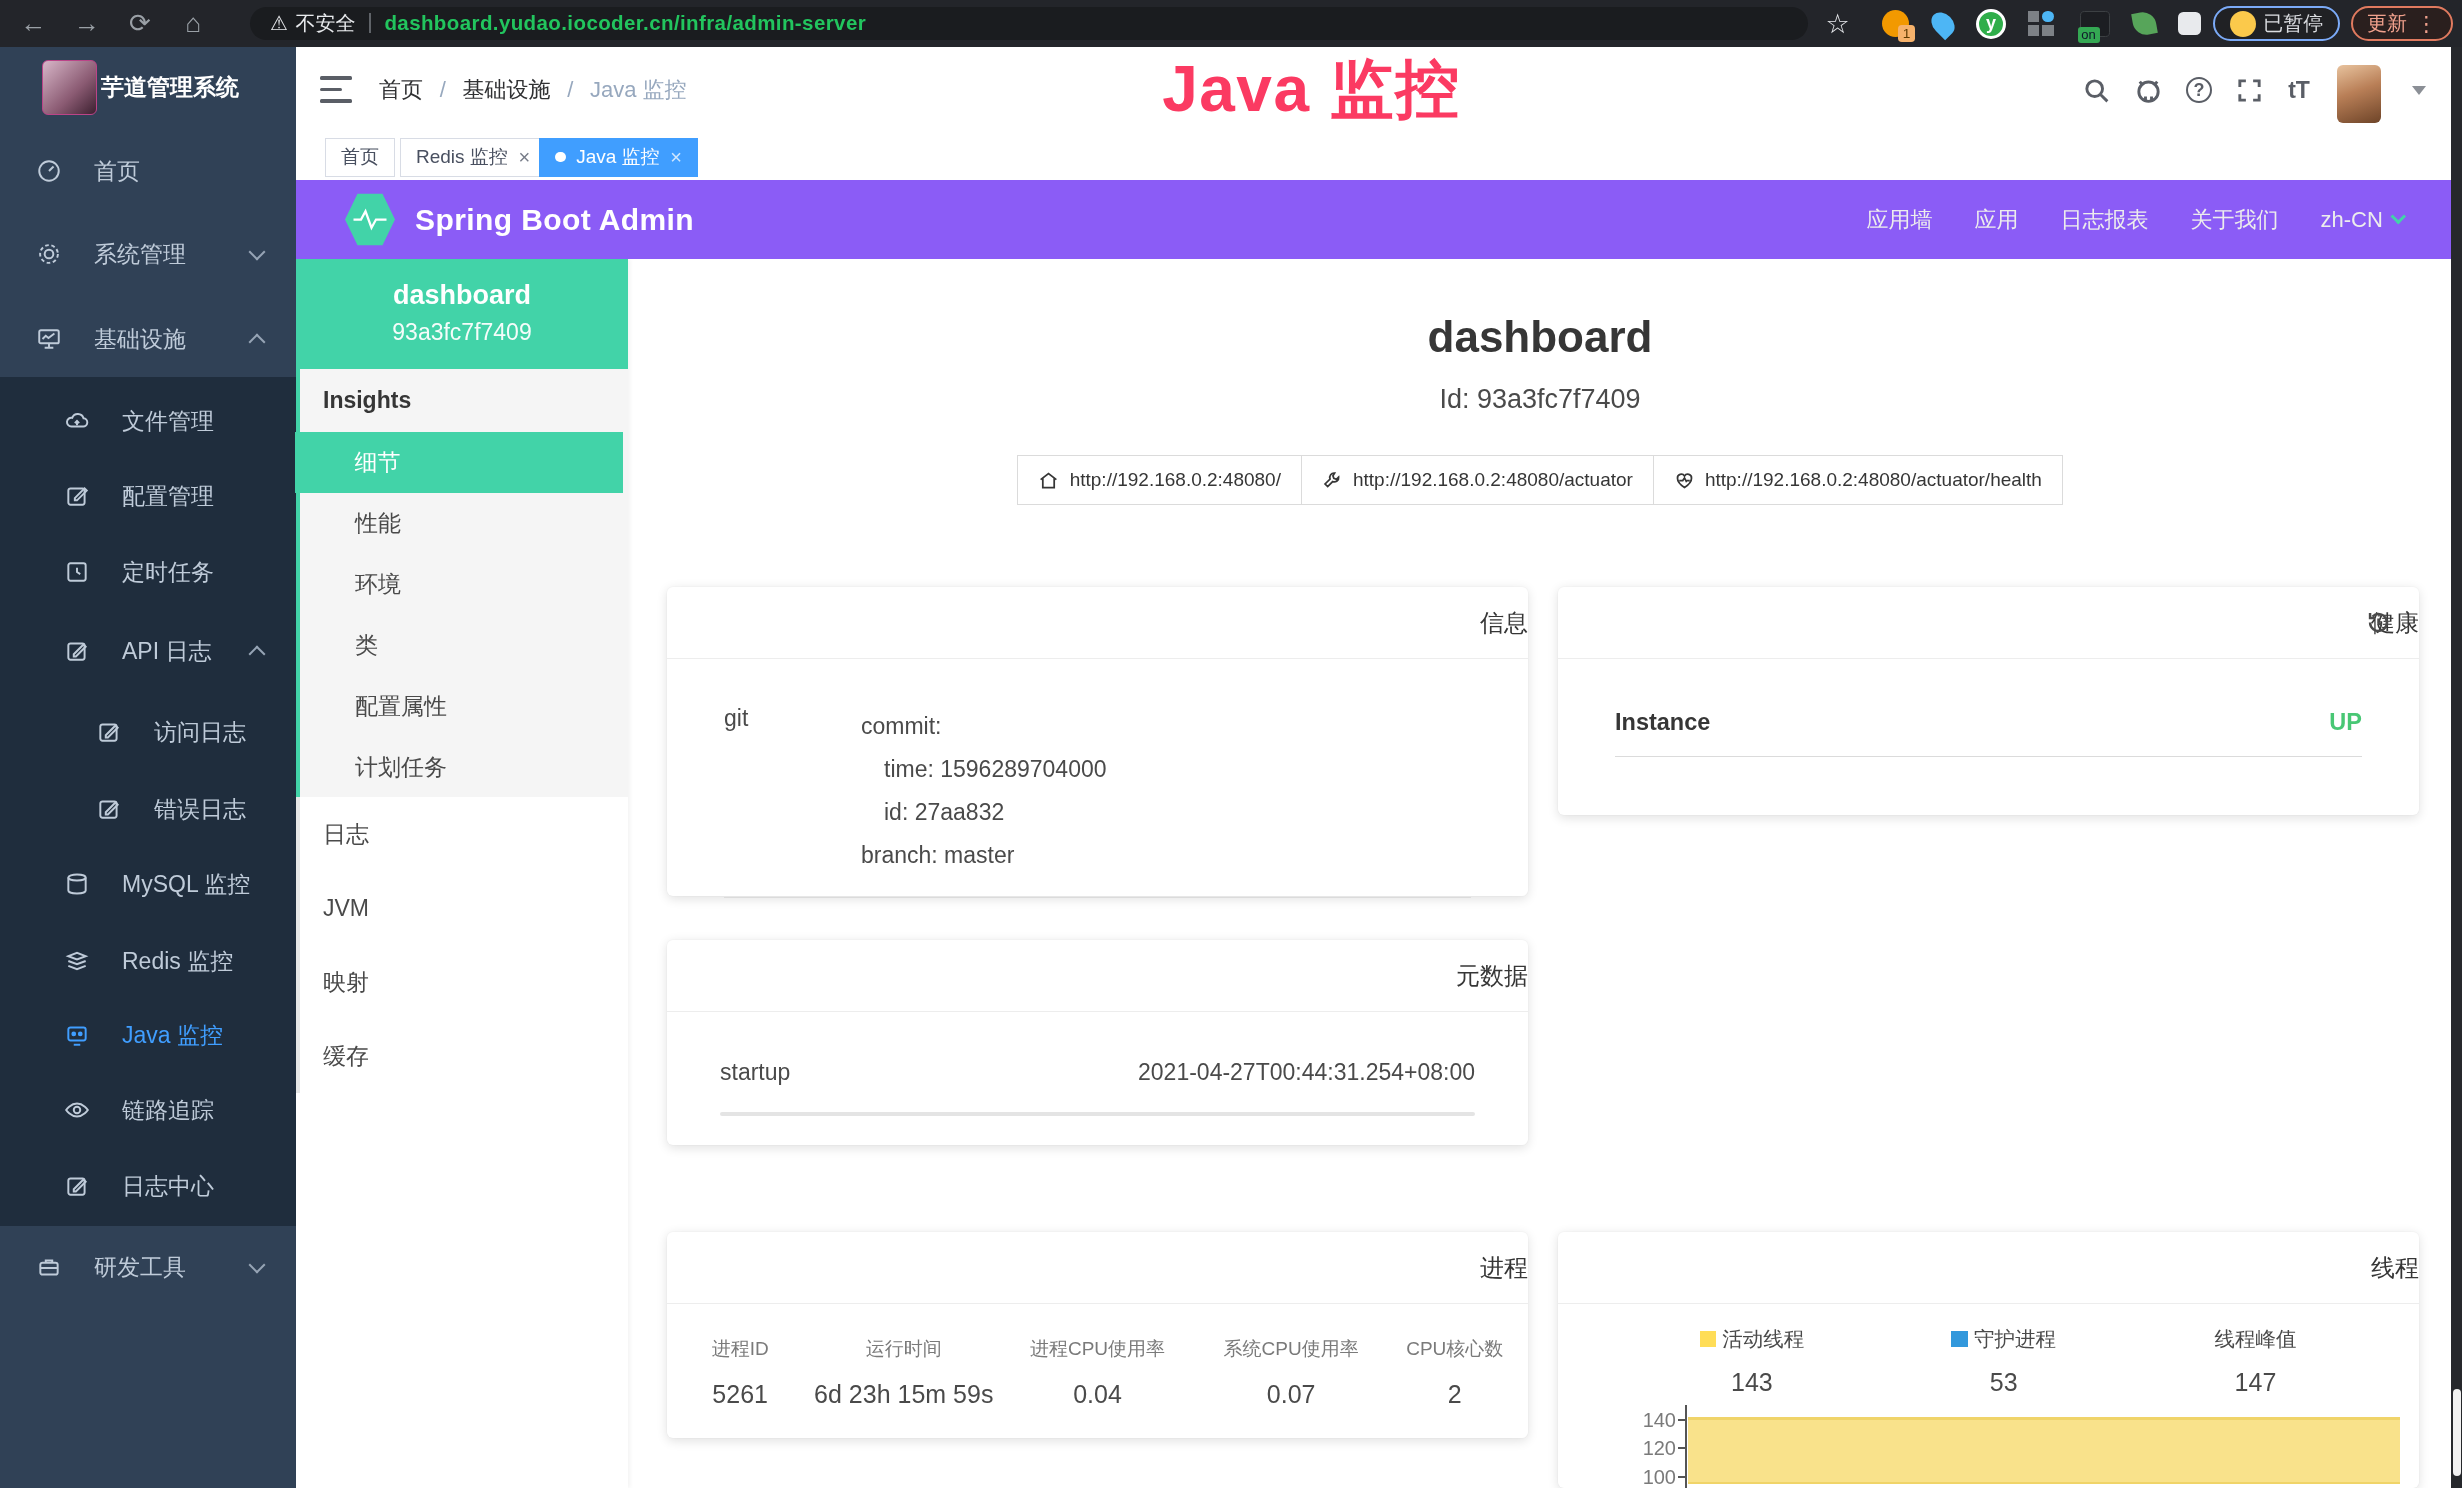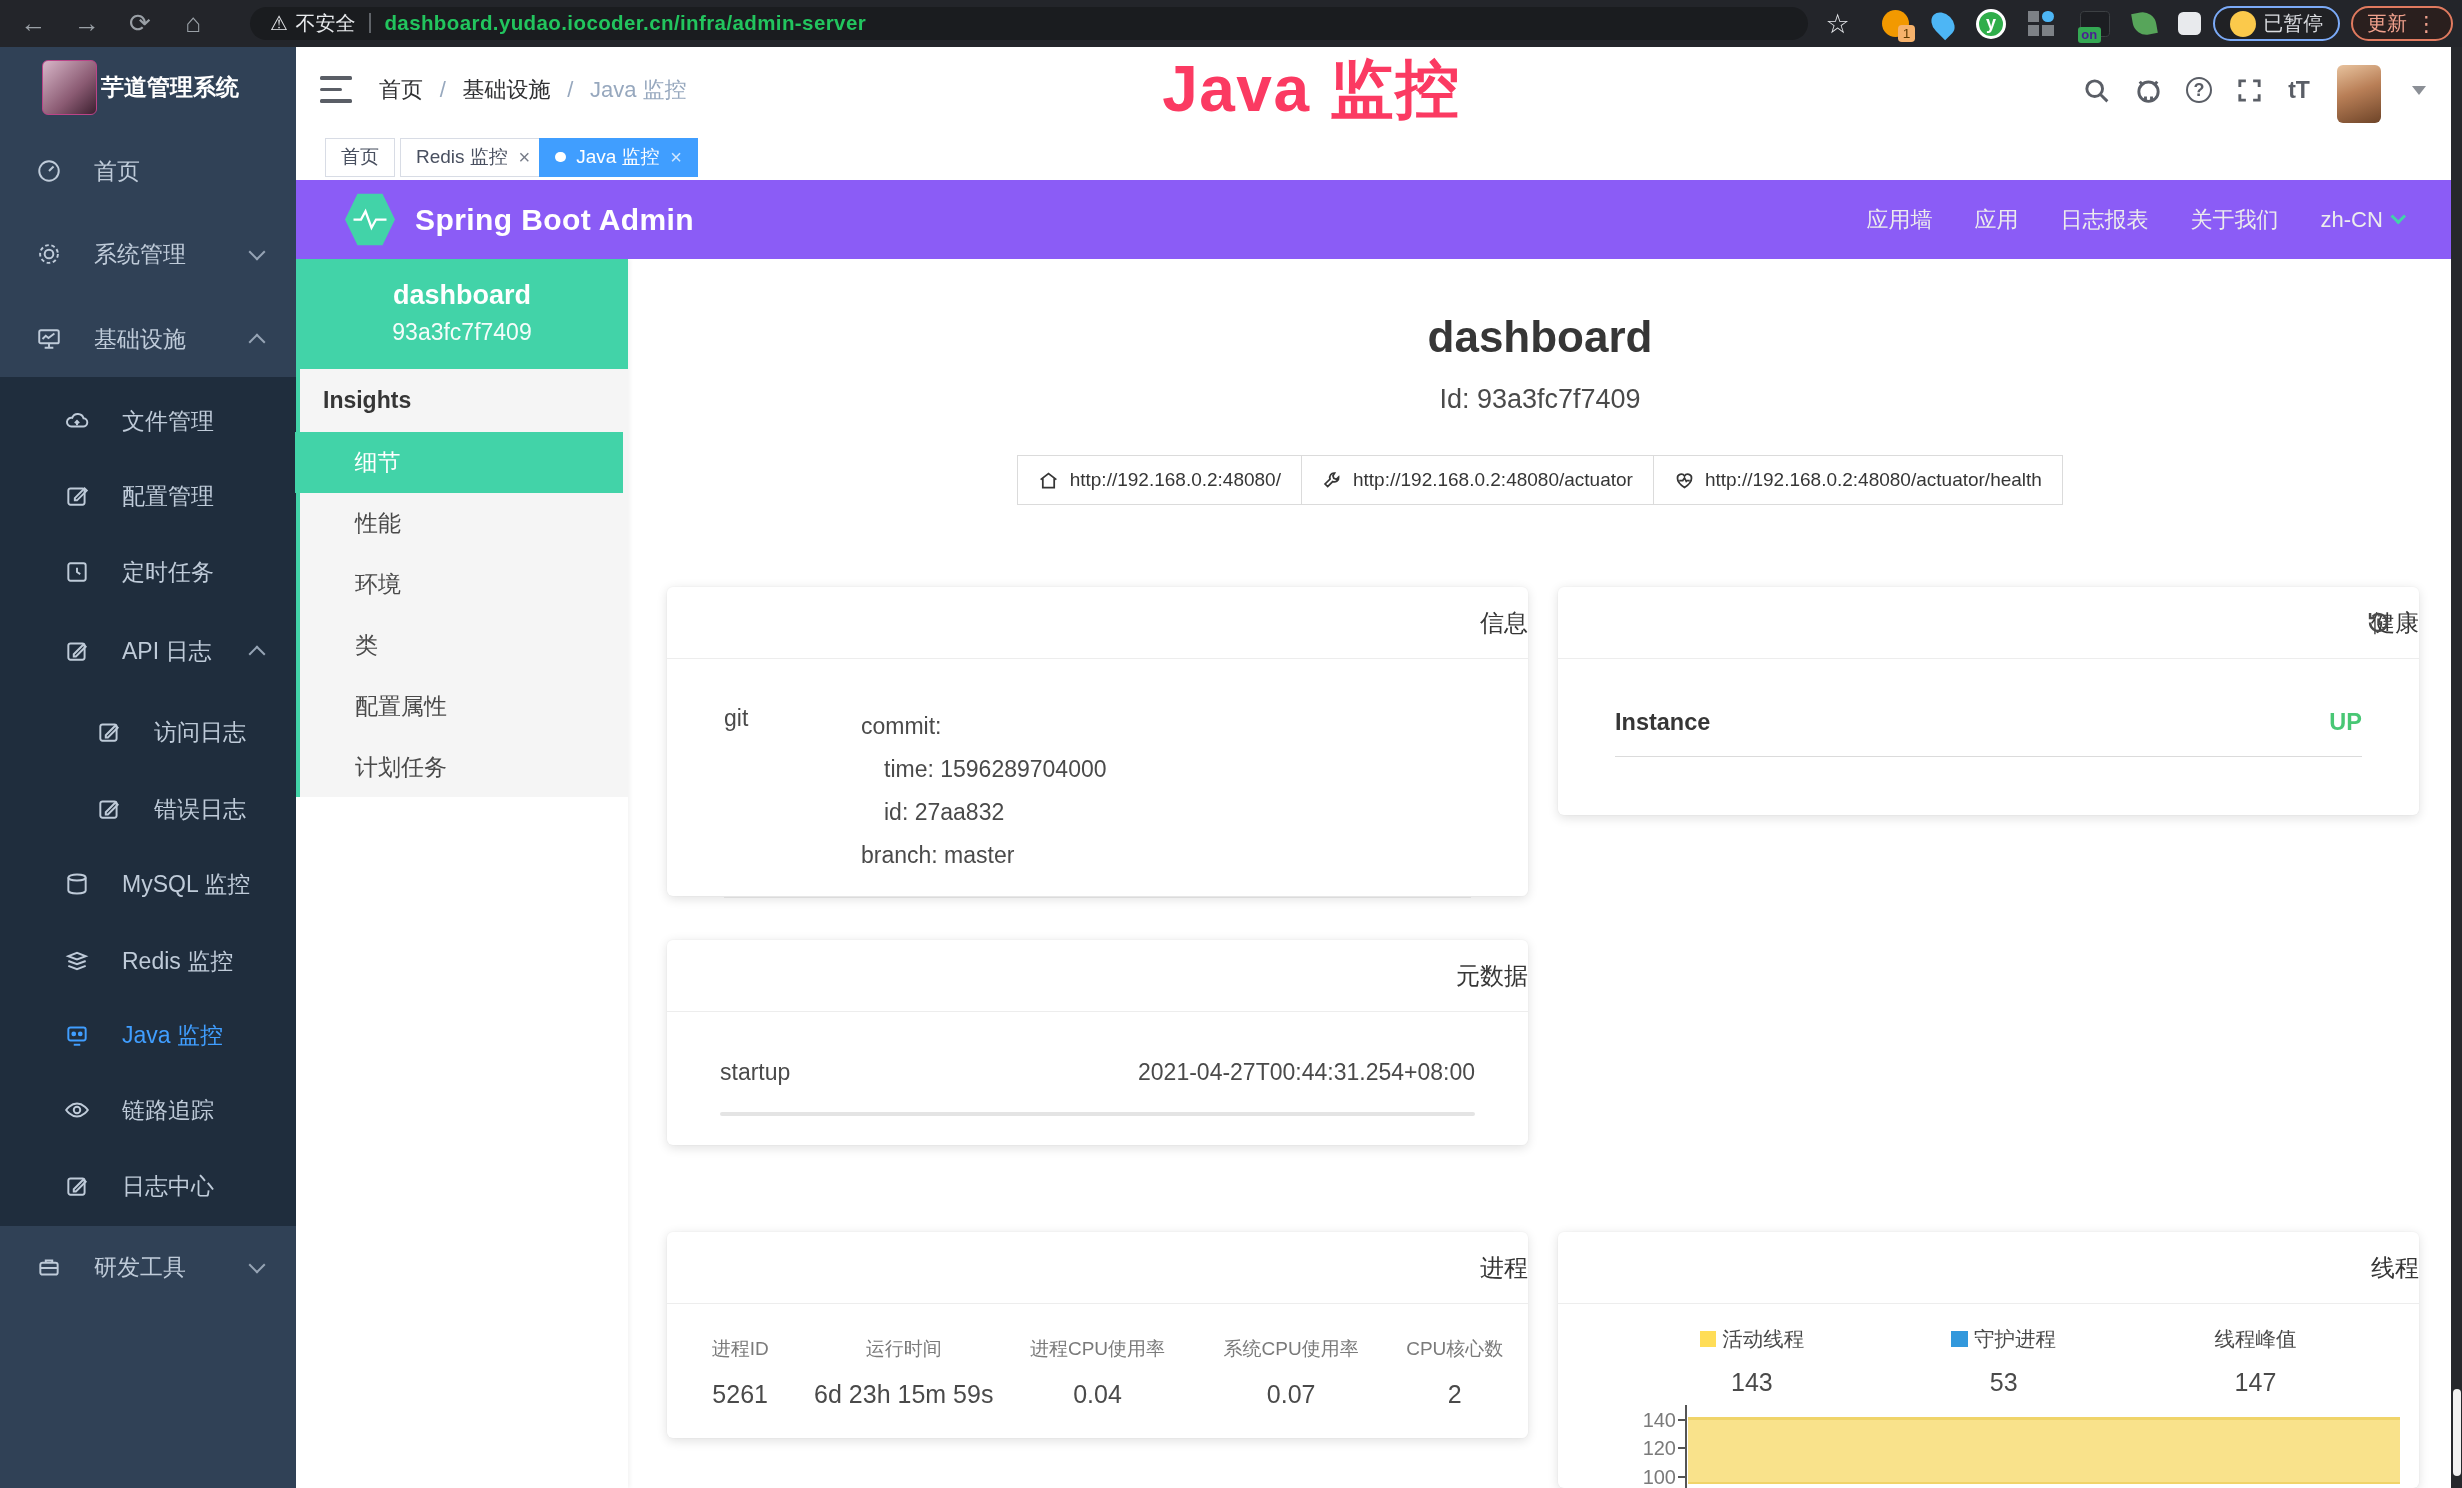--- a/index.html
+++ b/index.html
@@ -19,21 +19,21 @@
   .ext { position:absolute; top:6px; height:35px; display:flex; align-items:center; justify-content:center; }
   .star-ico { left:1817px; width:41px; color:#e8eaed; font-size:27px; }
   .star-ico::before{content:"\2606";}
   .ext-c { left:1879px; width:33px; } .ext-c .disc{width:27px;height:27px;border-radius:50%;background:#f29900;position:relative;}
   .ext-c .mini-badge{position:absolute; right:-6px; bottom:-4.6px; background:#f6b26b; color:#5d3a00; font-size:13.7px; border-radius:3.8px; padding:0.8px 4.6px;}
   .ext-pin { left:1926px; width:33px; } .ext-pin .disc{width:20px;height:26px;background:#4db6f5;border-radius:50% 50% 50% 0; transform:rotate(-45deg);}
   .ext-y { left:1973px; width:36px; } .ext-y .disc{width:30px;height:30px;border-radius:50%;background:#2fae4a;border:3px solid #fff;color:#fff;font-size:18px;display:flex;align-items:center;justify-content:center;font-weight:bold;}
   .ext-grid { left:2023px; width:36px; } .grid4{position:relative;width:26px;height:26px;}
   .grid4 i{position:absolute;width:11.4px;height:11.4px;background:#7d8186;} .grid4 i:nth-child(1){left:0;top:0}.grid4 i:nth-child(2){left:14.4px;top:0;background:#4db6f5;border-radius:50%}.grid4 i:nth-child(3){left:0;top:14.4px}.grid4 i:nth-child(4){left:14.4px;top:14.4px}
   .ext-on { left:2075px; width:39px; } .ext-on .disc{width:30px;height:26px;background:#1c1e22;border:1.5px solid #3c4043;border-radius:4.6px;position:relative;}
-  .on-badge{position:absolute;left:-3px;bottom:-7.6px;background:#34a853;color:#4c1d95;font-size:13px;border-radius:3px;padding:0.8px 3.8px;font-weight:bold;}
+  .on-badge{position:absolute;left:-3px;bottom:-7.6px;background:#34a853;color:#0f172a;font-size:13px;border-radius:3px;padding:0.8px 3.8px;font-weight:normal;}
   .ext-leaf { left:2128px; width:33px; } .ext-leaf .disc{width:23px;height:23px;background:#57a55a;border-radius:0 60% 0 60%; transform:rotate(-10deg);}
   .ext-puzzle { left:2173px; width:33px; } .ext-puzzle .disc{width:23px;height:23px;background:#e8eaed;border-radius:5.3px;}
   .paused-pill { left:2213px; width:127px; border:2.3px solid #7baaf7; border-radius:18px; background:#202124; display:flex; gap:7.6px; padding:0 10.6px; }
   .emoji-face { width:26px; height:26px; border-radius:50%; background:#fbc94b; flex:0 0 auto; }
   .paused-txt { color:#dadce0; font-size:20px; white-space:nowrap; }
   .update-pill { left:2351px; width:102px; border:2.3px solid #e07a5f; border-radius:18px; background:#2a1f1e; display:flex; gap:9px; }
   .update-txt { color:#f0a08c; font-size:20px; }
   .kebab { color:#f0a08c; font-size:21px; } .kebab::before{content:"\22EE";}
 
   
@@ -415,20 +415,26 @@
     </div>
     <div class="insights-group">
       <div class="menu-row row-section">Insights</div>
       <div class="menu-row row-sub active">细节</div>
       <div class="menu-row row-sub">性能</div>
       <div class="menu-row row-sub">环境</div>
       <div class="menu-row row-sub">类</div>
       <div class="menu-row row-sub">配置属性</div>
       <div class="menu-row row-sub">计划任务</div>
     </div>
+    <div class="others-group">
+      <div class="menu-row row-top">日志</div>
+      <div class="menu-row row-top">JVM</div>
+      <div class="menu-row row-top">映射</div>
+      <div class="menu-row row-top">缓存</div>
+    </div>
   </div>
 
   <div class="sba-main">
     <div class="page-title">dashboard</div>
     <div class="page-id">Id: 93a3fc7f7409</div>
 
     <div class="endpoints">
       <div class="ep-btn">
         <svg viewBox="0 0 24 24">
             <path d="M3 11l9-7 9 7"></path>

